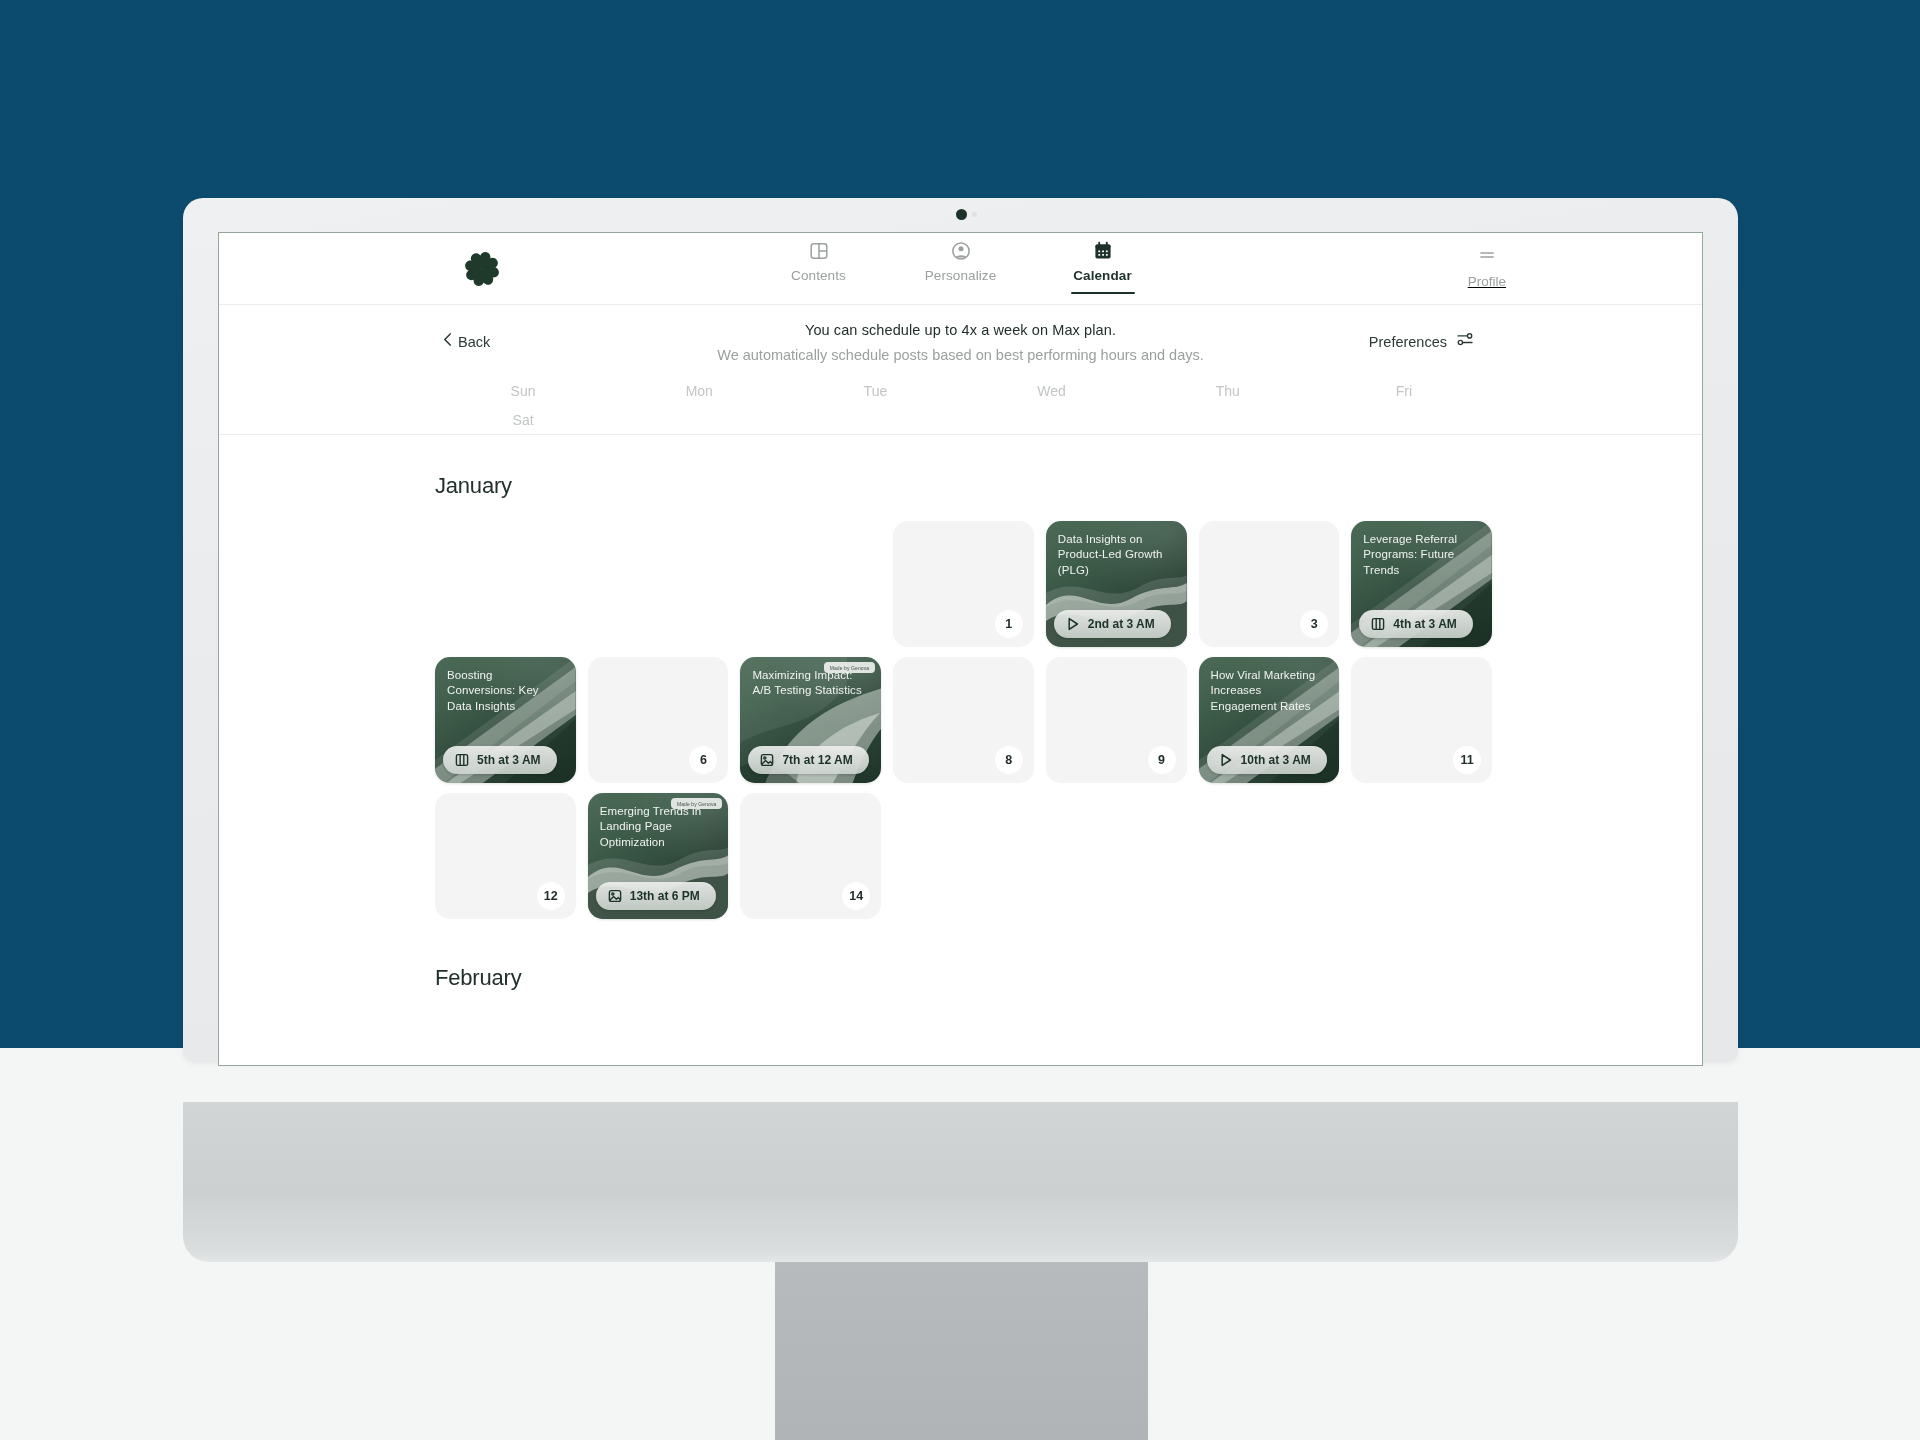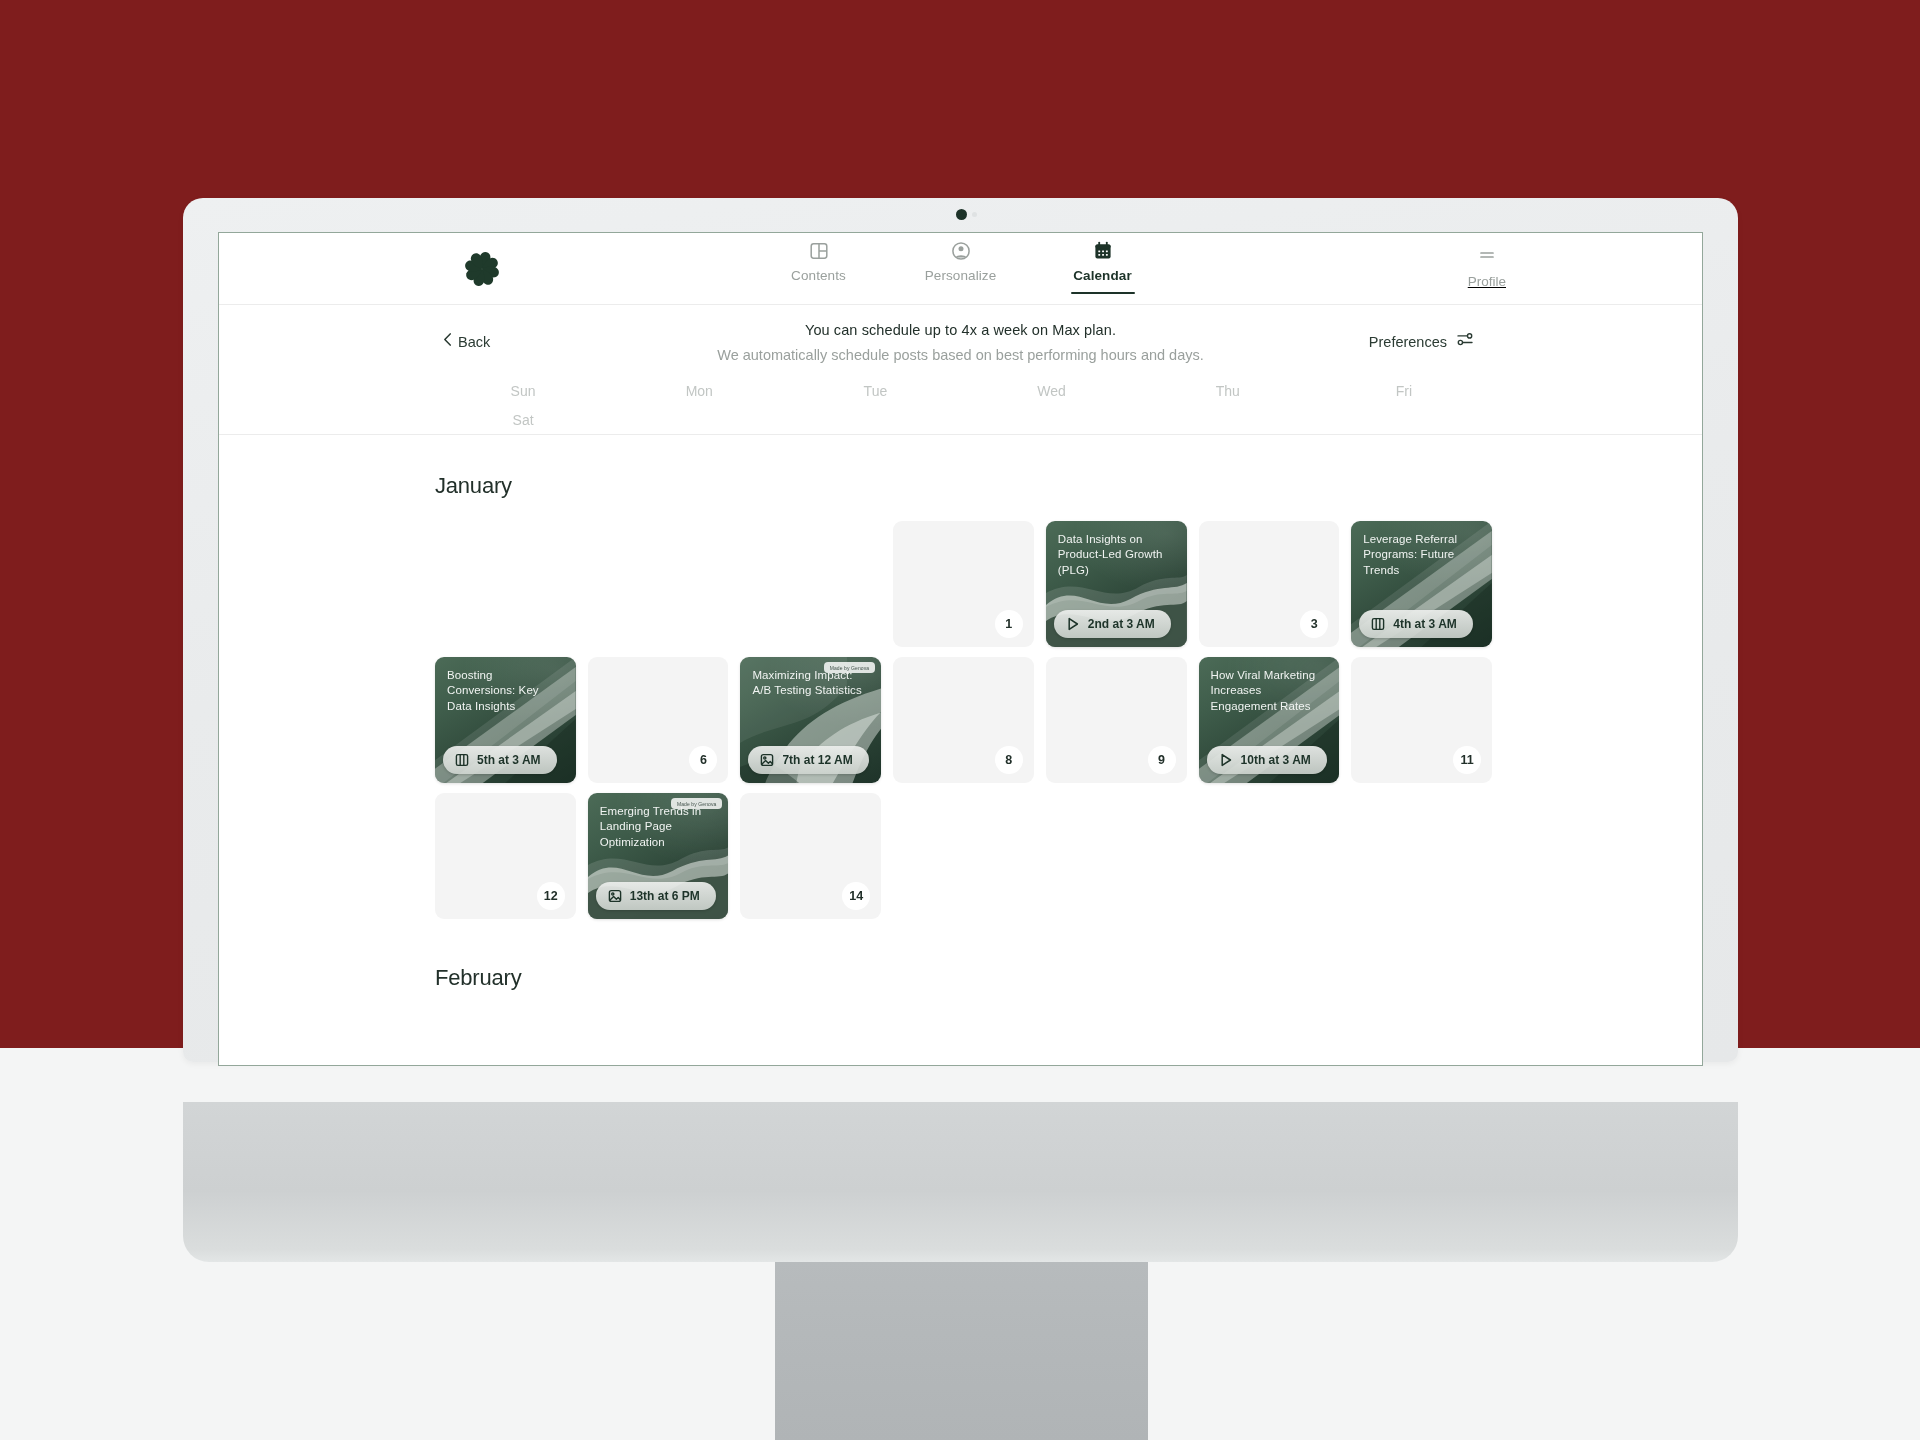--- a/index.html
+++ b/index.html
@@ -9,21 +9,21 @@
     height: 1440px;
     background: #f4f5f5;
     font-family: "Liberation Sans", sans-serif;
     overflow: hidden;
   }
 
   #stage {
     position: relative;
     width: 1920px;
     height: 1048px;
-    background: #7f1d1d;
+    background: #0c4a6e;
   }
 
   
   .monitor-body {
     position: absolute;
     left: 183px;
     top: 198px;
     width: 1555px;
     height: 864px;
     background: linear-gradient(170deg,#eef0f1 0%, #e9ebec 45%, #e6e8e9 100%);
@@ -214,21 +214,21 @@
   .cal-grid {
     display: grid;
     grid-template-columns: repeat(7, 1fr);
     gap: 10px 12px;
   }
   .cell { min-height: 126px; }
 
   .day-card {
     position: relative;
     height: 126px;
-    border-radius: 9px;
+    border-radius: 15px;
     overflow: hidden;
   }
   .day-card.empty {
     background: #f4f4f4;
   }
   .day-num {
     position: absolute;
     right: 11px;
     bottom: 9px;
     width: 28px;

